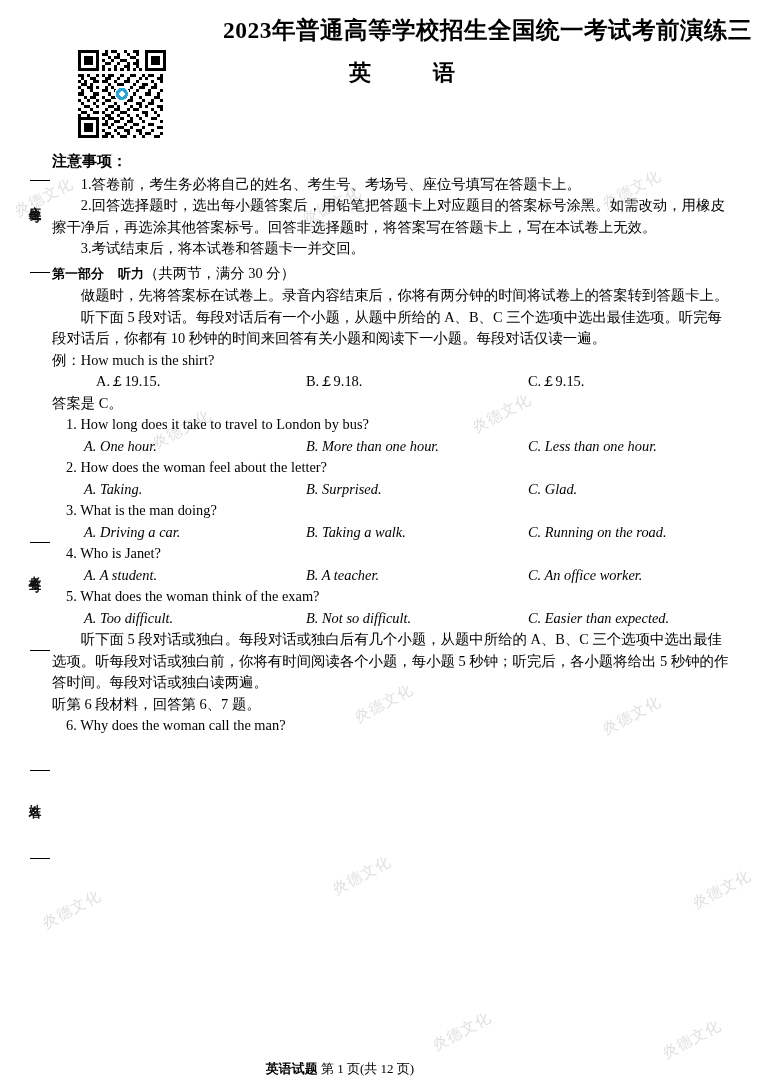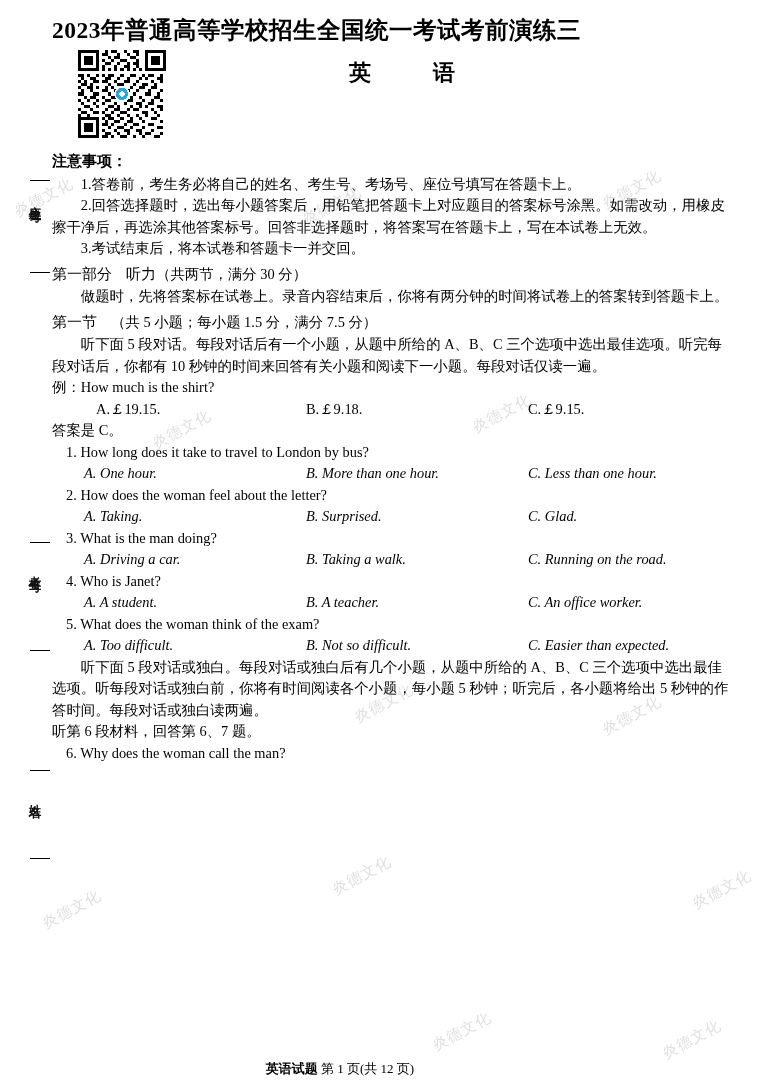--- a/index.html
+++ b/index.html
@@ -59,21 +59,21 @@
     height: 1086px;
   }
 
   h1.doc-title {
     margin: 0;
     padding: 14px 0 0 0;
     font-family: "Liberation Serif", "DejaVu Serif", serif;
     font-weight: bold;
     font-size: 23.5px;
     letter-spacing: 0.5px;
-    text-align: left;
+    text-align: right;
     white-space: nowrap;
     color: #000;
   }
   .subject-row {
     position: relative;
     height: 62px;
   }
   .qr {
     position: absolute;
     left: 26px;
@@ -107,23 +107,23 @@
     font-family: "Liberation Sans", "DejaVu Sans", sans-serif;
     margin-bottom: 2px;
   }
   p.ind2 { margin: 0; text-indent: 2em; }
   p.noind { margin: 0; }
 
   .part-line {
     margin: 3px 0 1px 0;
   }
   .part-line .bold {
-    font-weight: normal;
+    font-weight: bold;
     font-family: "Liberation Sans", "DejaVu Sans", sans-serif;
-    font-size: 15px;
+    font-size: 13px;
   }
   .part-line .gap { display: inline-block; width: 14px; }
 
   .q {
     margin: 0;
     text-indent: 0;
     padding-left: 14px;
   }
   .opts {
     margin: 0;
@@ -457,21 +457,20 @@
     <div class="body-col">
 
       <div class="notice-head">注意事项：</div>
       <p class="ind2">1.答卷前，考生务必将自己的姓名、考生号、考场号、座位号填写在答题卡上。</p>
       <p class="ind2">2.回答选择题时，选出每小题答案后，用铅笔把答题卡上对应题目的答案标号涂黑。如需改动，用橡皮擦干净后，再选涂其他答案标号。回答非选择题时，将答案写在答题卡上，写在本试卷上无效。</p>
       <p class="ind2">3.考试结束后，将本试卷和答题卡一并交回。</p>
 
       <p class="part-line"><span class="bold">第一部分</span><span class="gap"></span><span class="bold">听力</span><span>（共两节，满分 30 分）</span></p>
       <p class="ind2">做题时，先将答案标在试卷上。录音内容结束后，你将有两分钟的时间将试卷上的答案转到答题卡上。</p>
 
-      <p class="part-line"><span class="bold">第一节</span><span class="gap"></span><span>（共 5 小题；每小题 1.5 分，满分 7.5 分）</span></p>
       <p class="ind2">听下面 5 段对话。每段对话后有一个小题，从题中所给的 A、B、C 三个选项中选出最佳选项。听完每段对话后，你都有 10 秒钟的时间来回答有关小题和阅读下一小题。每段对话仅读一遍。</p>
 
       <p class="noind">例：How much is the shirt?</p>
       <div class="example-opts">
         <span class="opt a">A.￡19.15.</span>
         <span class="opt b">B.￡9.18.</span>
         <span class="opt c">C.￡9.15.</span>
       </div>
       <p class="noind">答案是 C。</p>
 

